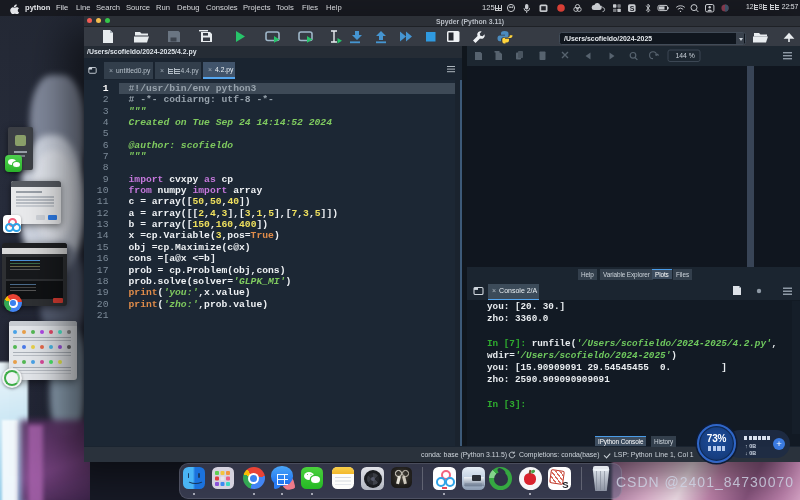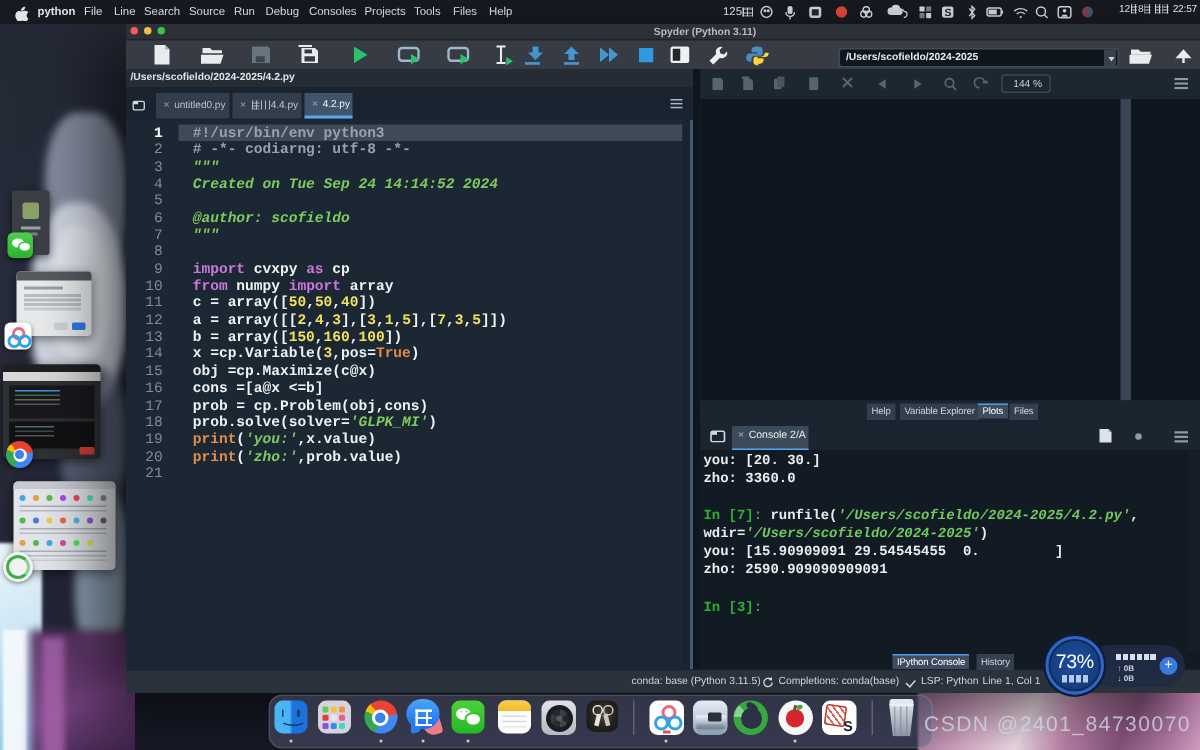--- a/index.html
+++ b/index.html
@@ -35,21 +35,21 @@
 
 #splitter{left:378px;top:30px;width:5px;height:400px;background:#10161d}
 #rtop{left:383px;top:30px;width:333px;height:235px;background:#1d2731}
 #rcanvas{position:absolute;left:0;top:20px;width:333px;height:201px;background:#10161f}
 #rtabs{position:absolute;left:0;top:221px;width:333px;height:14px;background:#1b2530}
 .ptab{position:absolute;top:1.5px;height:11px;line-height:11px;font-size:6.4px;letter-spacing:-.1px;color:#ccd3da;background:#333f4c;padding:0 3px;white-space:nowrap}
 .ptab.act{background:#3d4d5f;border-top:1.6px solid #4a9ce8;height:9.4px;line-height:9px;color:#fff}
 #rbot{left:383px;top:265px;width:333px;height:165px;background:#121a24}
 #ctabbar{position:absolute;left:0;top:0;width:333px;height:19px;background:#1b2530}
 #ctab{position:absolute;left:21px;top:3px;height:14.5px;background:#3c4b59;border-bottom:1.8px solid #55a6ef;color:#e8eef2;font-size:7px;line-height:14px;white-space:nowrap}
-#console{position:absolute;left:2px;top:20px;font:bold 9.3px "Liberation Mono",monospace;line-height:12.2px;color:#e9edf0;white-space:pre}
+#console{position:absolute;left:20px;top:20px;font:bold 9.3px "Liberation Mono",monospace;line-height:12.2px;color:#e9edf0;white-space:pre}
 #console .g{color:#2fae2f;font-weight:bold}
 #console .s{color:#6fc95e;font-style:italic}
 #ctabs2{position:absolute;left:0;top:150px;width:333px;height:15px}
 
 #statusbar{left:0;top:431px;width:716px;height:15px;background:#2a323c;color:#ced5dc;font-size:6.9px}
 #statusbar span{position:absolute;top:4px;white-space:nowrap}
 
 #dock{left:179px;top:463px;width:441px;height:34px;background:rgba(94,99,128,.46);border-radius:9px;border:.5px solid rgba(255,255,255,.12)}
 .di{position:absolute;top:467px;width:22px;height:22px;border-radius:5.5px}
 .ddot{position:absolute;top:492.5px;width:2.3px;height:2.3px;border-radius:50%;background:#d9dce4;opacity:.9}
@@ -318,21 +318,21 @@
 <span class="s">"""</span>
 <span class="s">Created on Tue Sep 24 14:14:52 2024</span>
 
 <span class="s">@author: scofieldo</span>
 <span class="s">"""</span>
 
 <span class="k">import</span> cvxpy <span class="k">as</span> cp
 <span class="k">from</span> numpy <span class="k">import</span> array
 c = array([<span class="n">50</span>,<span class="n">50</span>,<span class="n">40</span>])
 a = array([[<span class="n">2</span>,<span class="n">4</span>,<span class="n">3</span>],[<span class="n">3</span>,<span class="n">1</span>,<span class="n">5</span>],[<span class="n">7</span>,<span class="n">3</span>,<span class="n">5</span>]])
-b = array([<span class="n">150</span>,<span class="n">160</span>,<span class="n">100</span>])
+b = array([<span class="n">150</span>,<span class="n">160</span>,<span class="n">400</span>])
 x =cp.Variable(<span class="n">3</span>,pos=<span class="b">True</span>)
 obj =cp.Maximize(c@x)
 cons =[a@x &lt;=b]
 prob = cp.Problem(obj,cons)
 prob.solve(solver=<span class="s">'GLPK_MI'</span>)
 <span class="b">print</span>(<span class="s">'you:'</span>,x.value)
 <span class="b">print</span>(<span class="s">'zho:'</span>,prob.value)</pre>
     <div id="scrollflag"></div>
   </div>
   <div class="abs" id="splitter"></div>
@@ -509,16 +509,16 @@
   <div class="ddot" style="left:529px"></div>
 </div>
 
 <div class="abs" id="pill">
   <div style="position:absolute;left:18px;top:5.5px;width:27px;height:4.6px;background:repeating-linear-gradient(90deg,#e2eaf6 0 3.4px,transparent 3.4px 4.6px);opacity:.95"></div>
   <div style="position:absolute;left:19px;top:12.5px;font-size:5.4px;color:#cdd6e4">↑ <b>0B</b></div>
   <div style="position:absolute;left:19px;top:19.5px;font-size:5.4px;color:#cdd6e4">↓ <b>0B</b></div>
   <div style="position:absolute;right:5px;top:8px;width:12px;height:12px;border-radius:50%;background:#3a7ae0;color:#fff;font-size:9.5px;line-height:11.5px;text-align:center">+</div>
 </div>
 <div class="abs" id="w73">
-    <div style="font-size:13px;font-weight:normal;margin-top:7.5px;letter-spacing:-.2px">73%</div>
+    <div style="font-size:10px;font-weight:bold;margin-top:7.5px;letter-spacing:-.2px">73%</div>
     <div style="width:18px;height:4.6px;margin:2px auto 0;background:repeating-linear-gradient(90deg,#c5d8f8 0 3.4px,transparent 3.4px 4.7px);opacity:.9"></div>
   </div>
 <div class="abs" id="csdn">CSDN @2401_84730070</div>
 
 </body></html>

